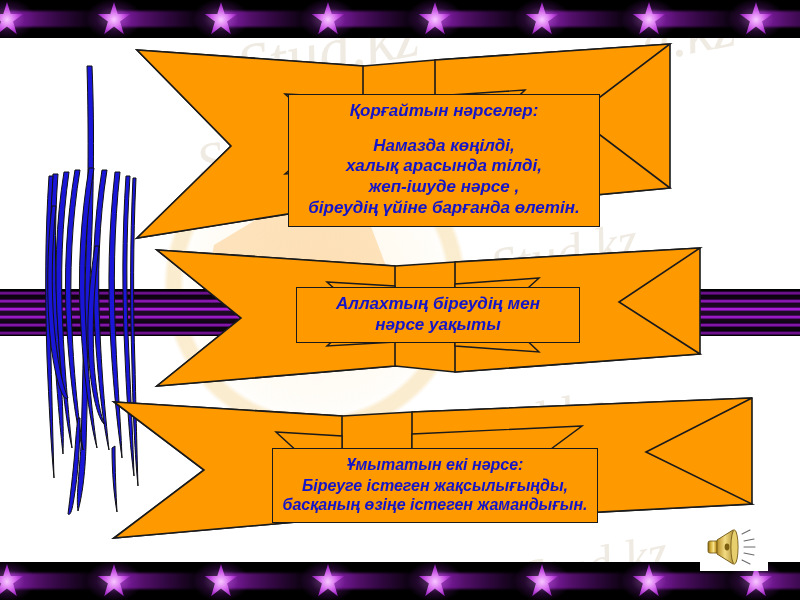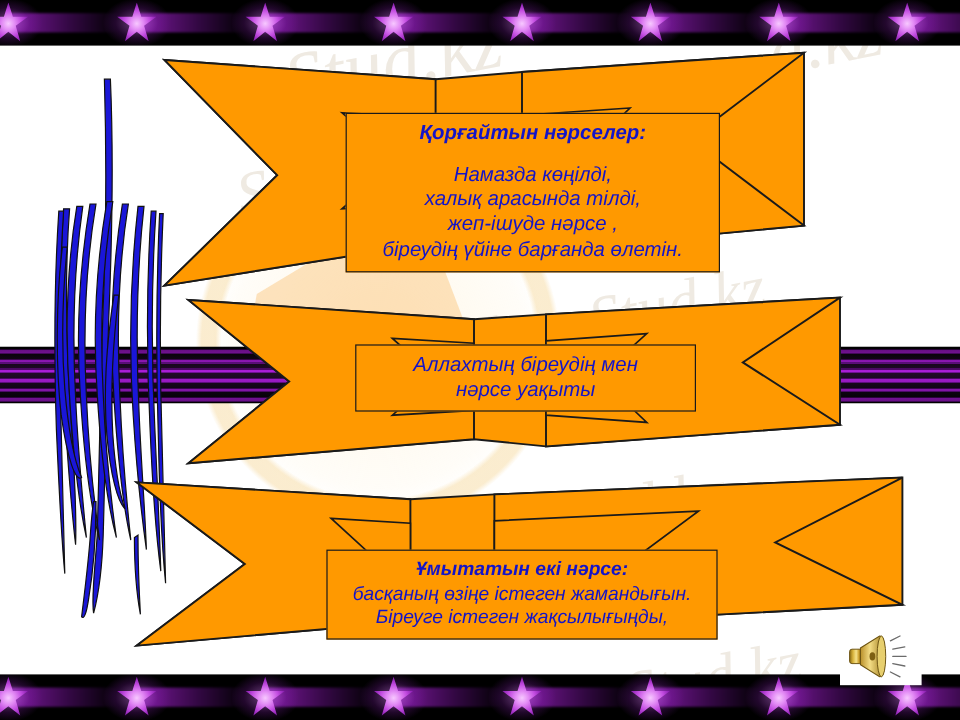--- a/index.html
+++ b/index.html
@@ -183,39 +183,40 @@
     padding: 6px 8px 7px 8px;
   }
   .banner-text .headline {
     display: block;
     font-weight: bold;
     white-space: nowrap;
   }
   .banner-text .line {
     display: block;
     white-space: nowrap;
+    font-weight: bold;
   }
 
   
   #banner-1-text {
     left: 288px;  top: 94px;  width: 312px;
     font-size: 17px;
   }
   #banner-1-text .headline { font-size: 17px; margin-bottom: 14px; }
 
   
   #banner-2-text {
     left: 296px;  top: 287px;  width: 284px;
     font-size: 17px;
   }
   #banner-2-text .headline { font-size: 17px; margin-bottom: 1px; }
 
   
   #banner-3-text {
-    left: 272px;  top: 458px;  width: 326px;
+    left: 272px;  top: 448px;  width: 326px;
     font-size: 16px;
   }
   #banner-3-text .headline { font-size: 16px; margin-bottom: 1px; }
 
   
   #speaker-box {
     position: absolute;
     z-index: 7;
     left: 700px;
     top: 523px;
@@ -315,22 +316,22 @@
       <polygon points="2,8 230,22 300,18 640,4 640,110 300,128 230,124 2,144 92,76" fill="#FF9900" stroke="#1a1a1a" stroke-width="1.6"></polygon>
       <polygon points="2,8 230,22 230,124 2,144 92,76" fill="#FF9900" stroke="#1a1a1a" stroke-width="1.6"></polygon>
       <polygon points="640,4 300,18 300,128 640,110 534,58" fill="#FF9900" stroke="#1a1a1a" stroke-width="1.6"></polygon>
       <polygon points="164,38 230,42 230,100 164,104 200,71" fill="#FF9900" stroke="#1a1a1a" stroke-width="1.4"></polygon>
       <polygon points="470,32 300,40 300,104 470,112 416,72" fill="#FF9900" stroke="#1a1a1a" stroke-width="1.4"></polygon>
     </svg>
   </div>
 
   <div class="banner-text" id="banner-3-text">
     <span class="headline">Ұмытатын екі нәрсе:</span>
+    <span class="line">Біреуге істеген жақсылығыңды,</span>
     <span class="line">басқаның өзіңе істеген жамандығын.</span>
-    <span class="line">Біреуге істеген жақсылығыңды,</span>
   </div>
 
   <div id="speaker-box">
     <svg width="56" height="40" viewBox="0 0 56 40">
       <defs>
         <linearGradient id="spkGrad" x1="0" y1="0" x2="1" y2="0">
           <stop offset="0%" stop-color="#8a6a14"></stop>
           <stop offset="28%" stop-color="#d8b33c"></stop>
           <stop offset="55%" stop-color="#f6e28a"></stop>
           <stop offset="80%" stop-color="#c89a25"></stop>

